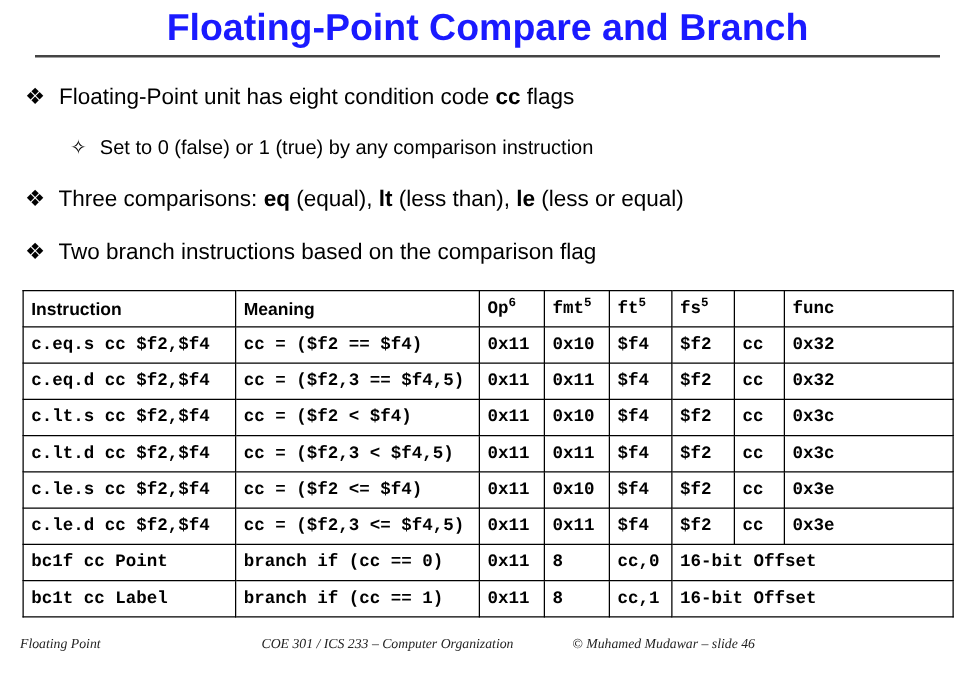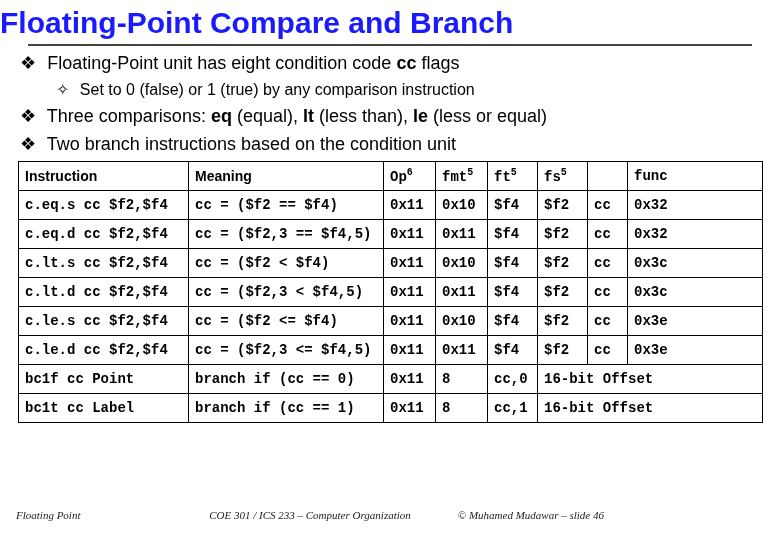--- a/index.html
+++ b/index.html
@@ -9,35 +9,35 @@
     background: #fff;
     font-family: Arial, Helvetica, sans-serif;
     position: relative;
     overflow: hidden;
   }
   .title {
     color: #1a1aff;
     font-family: "Comic Sans MS", cursive, sans-serif;
     font-size: 30px;
     font-weight: bold;
-    text-align: left;
+    text-align: center;
     padding: 6px 0 4px 0;
   }
   .title-underline {
     height: 2px;
     background: #444;
     margin: 0 28px 6px 28px;
   }
   .bullets {
     margin: 0 20px;
     font-size: 18px;
     color: #000;
   }
   .b1 {
-    margin: 6px 0;
+    margin: 20px 0;
   }
   .b1 .dia {
     color: #000;
     margin-right: 6px;
   }
   .b2 {
     margin: 4px 0 6px 36px;
     font-size: 16px;
   }
   .b2 .dia2 {
@@ -103,21 +103,21 @@
   <div class="b2">
     <span class="dia2">✧</span>
     <span>Set to 0 (false) or 1 (true) by any comparison instruction</span>
   </div>
   <div class="b1">
     <span class="dia">❖</span>
     <span>Three comparisons: </span><b>eq</b><span> (equal), </span><b>lt</b><span> (less than), </span><b>le</b><span> (less or equal)</span>
   </div>
   <div class="b1">
     <span class="dia">❖</span>
-    <span>Two branch instructions based on the condition unit</span>
+    <span>Two branch instructions based on the comparison flag</span>
   </div>
 </div>
 
 <table class="instr">
   <colgroup>
     <col style="width:170px">
     <col style="width:195px">
     <col style="width:52px">
     <col style="width:52px">
     <col style="width:50px">

